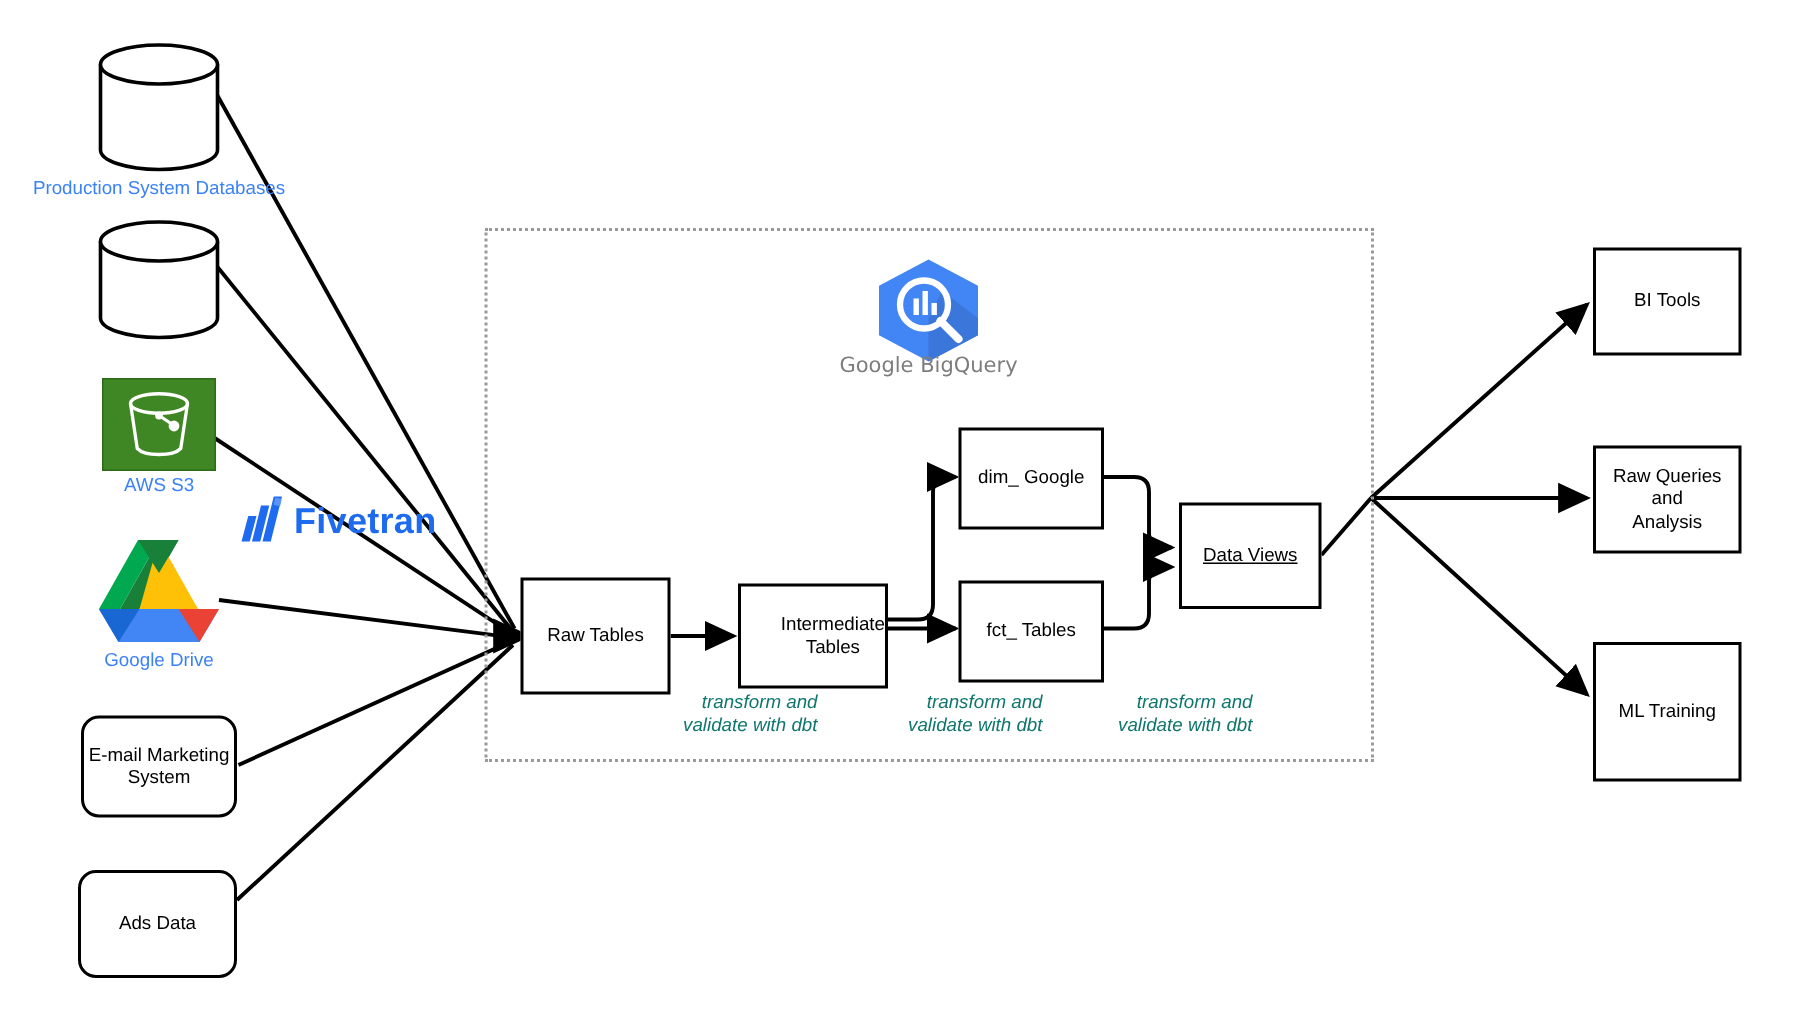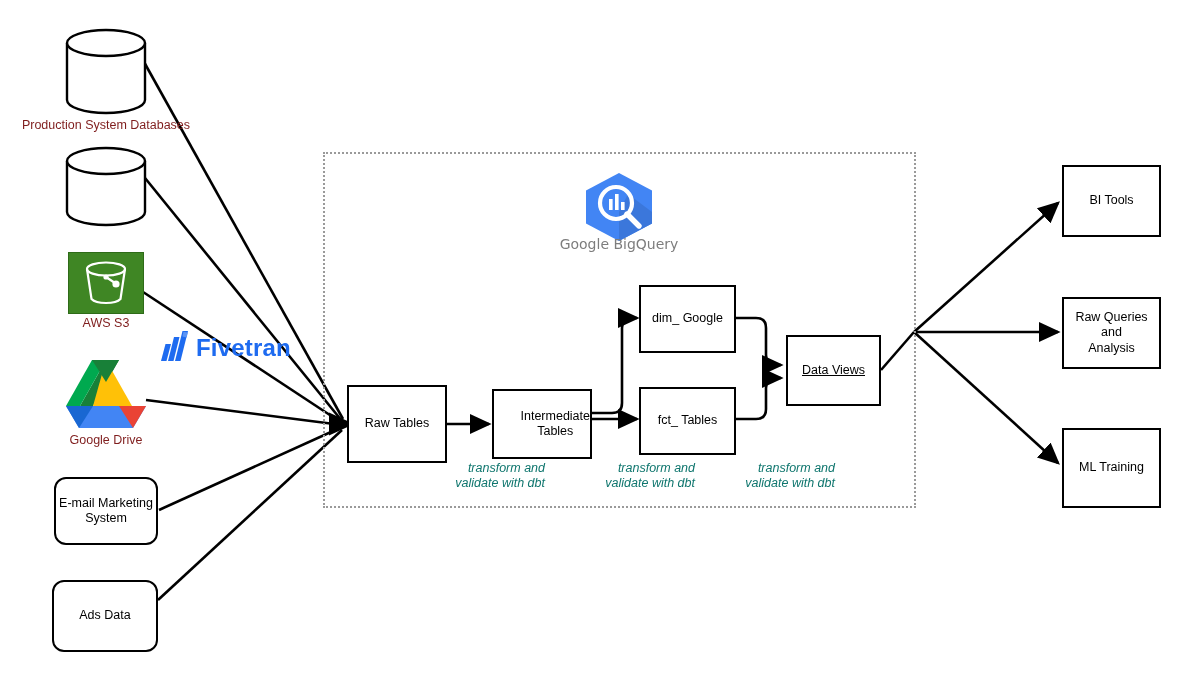--- a/index.html
+++ b/index.html
@@ -42,21 +42,21 @@
     font-style: italic;
     font-size: 12.5px;
     line-height: 1.22;
     color: #0f766e;
     text-align: right;
     white-space: pre-line;
   }
   .plainlabel {
     position: absolute;
     font-size: 12.5px;
-    color: #7f1d1d;
+    color: #3b82f6;
     text-align: center;
     white-space: nowrap;
   }
   .logo-wrap { position: absolute; }
   .bq-label {
     position: absolute;
     font-size: 14px;
     color: #7d7d7d;
     text-align: center;
     white-space: nowrap;
@@ -232,17 +232,17 @@
 
   <div class="node" style="left:1062px; top:297px; width:99px; height:72px;">
     <span style="white-space:pre-line;">Raw Queries and
 Analysis</span>
   </div>
 
   <div class="node" style="left:1062px; top:165px; width:99px; height:72px;">
     <span style="white-space:pre-line;">BI Tools</span>
   </div>
 
-  <div class="node" style="left:1062px; top:428px; width:99px; height:80px;">
+  <div class="node" style="left:1062px; top:428px; width:99px; height:93px;">
     <span style="white-space:pre-line;">ML Training</span>
   </div>
 
 </div>
 
 </body></html>

